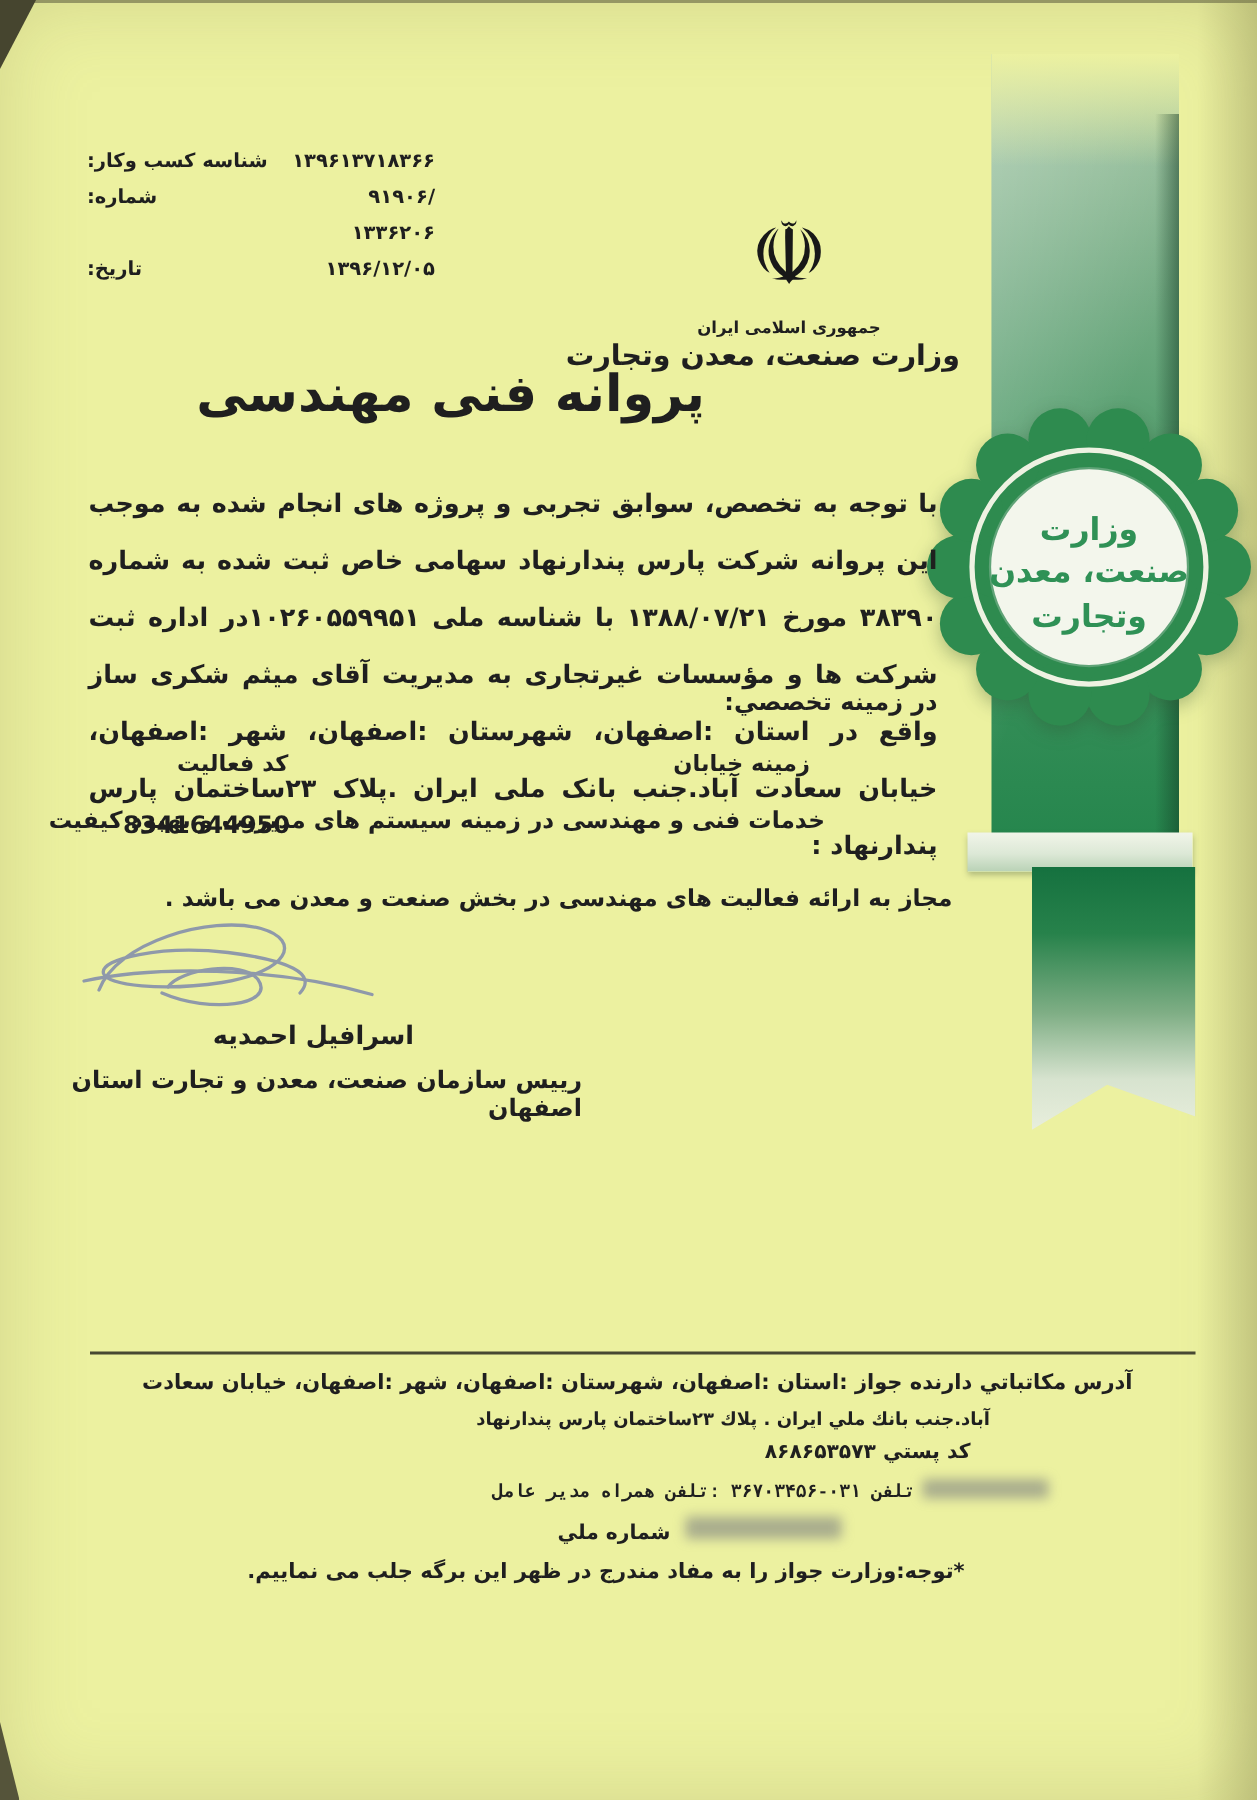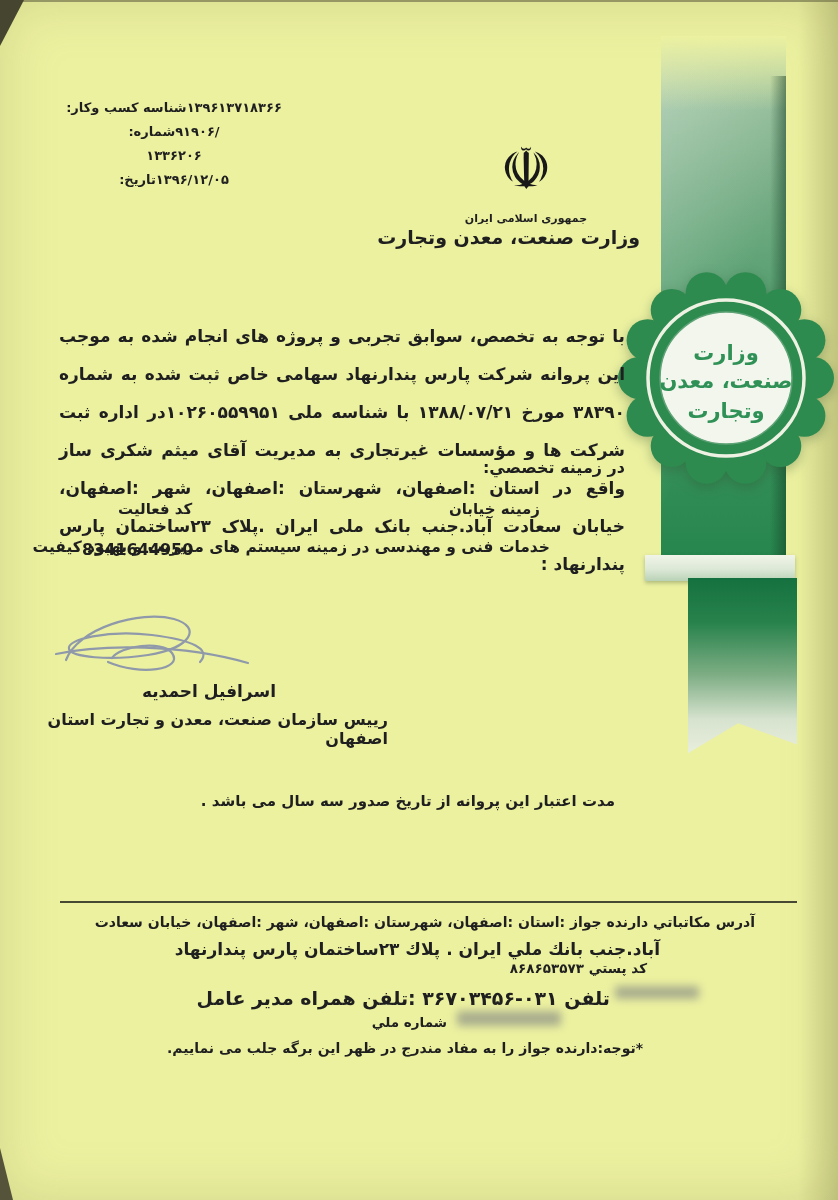--- a/index.html
+++ b/index.html
@@ -16,21 +16,21 @@
   .edge-top { left:0; top:0; width:100%; height:2px; background:rgba(90,90,60,.55); }
   .corner-tl { left:0; top:0; width:24px; height:46px; background:#46452f;
                clip-path:polygon(0 0,100% 0,0 100%); }
   .corner-bl { left:0; bottom:0; width:13px; height:52px; background:#55543a;
                clip-path:polygon(0 0,100% 100%,0 100%); }
   .edge-right { right:0; top:0; width:40px; height:100%;
                background:linear-gradient(to right, rgba(150,150,90,0), rgba(130,130,75,.30)); }
 
   
   .meta { left:58px; top:100px; width:232px; font-size:13px; font-weight:bold; }
-  .meta-row { display:flex; flex-direction:row-reverse; justify-content:center; margin-bottom:9px; }
+  .meta-row { display:flex; flex-direction:row-reverse; justify-content:space-between; margin-bottom:9px; }
   .meta-val { direction:ltr; }
 
   
   .emblem { left:486px; top:140px; width:80px; text-align:center; font-size:58px; line-height:1; color:#181818; }
   .country { left:452px; top:212px; width:148px; text-align:center; font-size:11px; font-weight:bold; letter-spacing:.5px; }
   .ministry { right:198px; top:226px; font-size:19px; font-weight:bold; }
   .doc-title { right:368px; top:243px; font-size:34px; font-weight:bold; letter-spacing:1px; }
 
   
   .body-par { right:213px; top:300px; width:566px; font-size:17px; font-weight:600;
@@ -48,23 +48,23 @@
 
   .signature { left:50px; top:606px; }
   .sig-name { right:562px; top:681px; font-size:17px; font-weight:700; direction:rtl; }
   .sig-role { right:450px; top:710px; font-size:16px; font-weight:800; direction:rtl; }
 
   .validity { right:223px; top:792px; font-size:15px; font-weight:bold; direction:rtl; }
 
   
   .divider { left:60px; top:901px; width:737px; height:2px; background:#2b2b20; opacity:.85; }
   .f-line1 { right:83px;  top:914px; font-size:14px; font-weight:600; direction:rtl; }
-  .f-line2 { right:178px; top:939px; font-size:17px; font-weight:600; direction:rtl; }
+  .f-line2 { right:178px; top:939px; font-size:12px; font-weight:600; direction:rtl; }
   .f-postal{ right:191px; top:960px; font-size:13.5px; font-weight:600; direction:rtl; }
-  .f-phone { right:228px; top:987px; font-size:19px; font-weight:600; direction:rtl; }
+  .f-phone { right:228px; top:987px; font-size:12px; font-weight:600; direction:rtl;font-family:Liberation Mono, monospace; }
   .f-natid { right:391px; top:1014px; font-size:13.5px; font-weight:600; direction:rtl; }
   .f-note  { right:195px; top:1040px; font-size:14px; font-weight:bold; direction:rtl; }
   .redact  { background:rgba(115,118,125,.55); filter:blur(4px); border-radius:2px; }
   .redact-phone { left:615px; top:986px; width:84px; height:13px; }
   .redact-natid { left:457px; top:1011px; width:104px; height:15px; }
 
   
   .ribbon-band {
     left:661px; top:36px; width:125px; height:534px;
     background:
@@ -143,47 +143,48 @@
     </div>
     <div class="meta-row">
       <span>تاریخ:</span>
       <span class="meta-val">۱۳۹۶/۱۲/۰۵</span>
     </div>
   </div>
 
   <div class="abs emblem">☫</div>
   <div class="abs country rtl">جمهوری اسلامی ایران</div>
   <div class="abs ministry rtl">وزارت صنعت، معدن وتجارت</div>
+  <div class="abs doc-title rtl">پروانه فنی مهندسی</div>
 
   <p class="abs body-par">
     <span>با توجه به تخصص، سوابق تجربی و پروژه های انجام شده به موجب این پروانه شرکت </span><b>پارس پندارنهاد</b><span> سهامی خاص ثبت شده به شماره ۳۸۳۹۰ مورخ ۱۳۸۸/۰۷/۲۱ با شناسه ملی ۱۰۲۶۰۵۵۹۹۵۱در اداره ثبت شرکت ها و مؤسسات غیرتجاری به مدیریت آقای </span><b>میثم شکری ساز</b><span> واقع در استان :اصفهان، شهرستان :اصفهان، شهر :اصفهان، خیابان سعادت آباد.جنب بانک ملی ایران .پلاک ۲۳ساختمان پارس پندارنهاد :</span>
   </p>
   <div class="abs specialty">در زمینه تخصصي:</div>
 
   <div class="abs th-field">زمینه خیابان</div>
   <div class="abs th-code">کد فعالیت</div>
   <div class="abs td-field">خدمات فنی و مهندسی در زمینه سیستم های مدیریت و بهبود کیفیت</div>
   <div class="abs td-code">8341644950</div>
 
+  <div class="abs authorization">مجاز به ارائه فعالیت های مهندسی در بخش صنعت و معدن می باشد .</div>
 
   <svg class="abs signature" width="220" height="82" viewBox="0 0 220 82">
     <g fill="none" stroke="#8590ac" stroke-width="2.2" stroke-linecap="round" opacity="0.9">
       <path d="M16,54 C28,22 90,4 124,13 C152,21 142,42 98,49 C58,55 22,51 19,43 C16,33 58,24 102,29 C142,34 162,43 150,56"></path>
       <path d="M6,48 C52,38 132,38 198,57"></path>
       <path d="M58,56 C90,70 134,64 122,47 C112,34 70,40 62,52"></path>
     </g>
   </svg>
   <div class="abs sig-name">اسرافیل احمدیه</div>
   <div class="abs sig-role">رییس سازمان صنعت، معدن و تجارت استان اصفهان</div>
 
-  <div class="abs validity">مدت اعتبار این پروانه از تاریخ صدور سه سال می باشد .</div>
 
   <div class="abs divider"></div>
   <div class="abs f-line1">آدرس مکاتباتي دارنده جواز :استان :اصفهان، شهرستان :اصفهان، شهر :اصفهان، خیابان سعادت</div>
   <div class="abs f-line2">آباد.جنب بانك ملي ايران .  پلاك ۲۳ساختمان پارس پندارنهاد</div>
   <div class="abs f-postal">كد پستي ۸۶۸۶۵۳۵۷۳</div>
   <div class="abs f-phone">تلفن ۰۳۱-۳۶۷۰۳۴۵۶ :تلفن همراه مدیر عامل</div>
   <div class="abs redact redact-phone"></div>
   <div class="abs f-natid">شماره ملي</div>
   <div class="abs redact redact-natid"></div>
-  <div class="abs f-note">*توجه:دارنده جواز را به مفاد مندرج در ظهر این برگه جلب می نماییم.</div>
+  <div class="abs f-note">*توجه:وزارت جواز را به مفاد مندرج در ظهر این برگه جلب می نماییم.</div>
 
 </div>
 
 </body></html>

